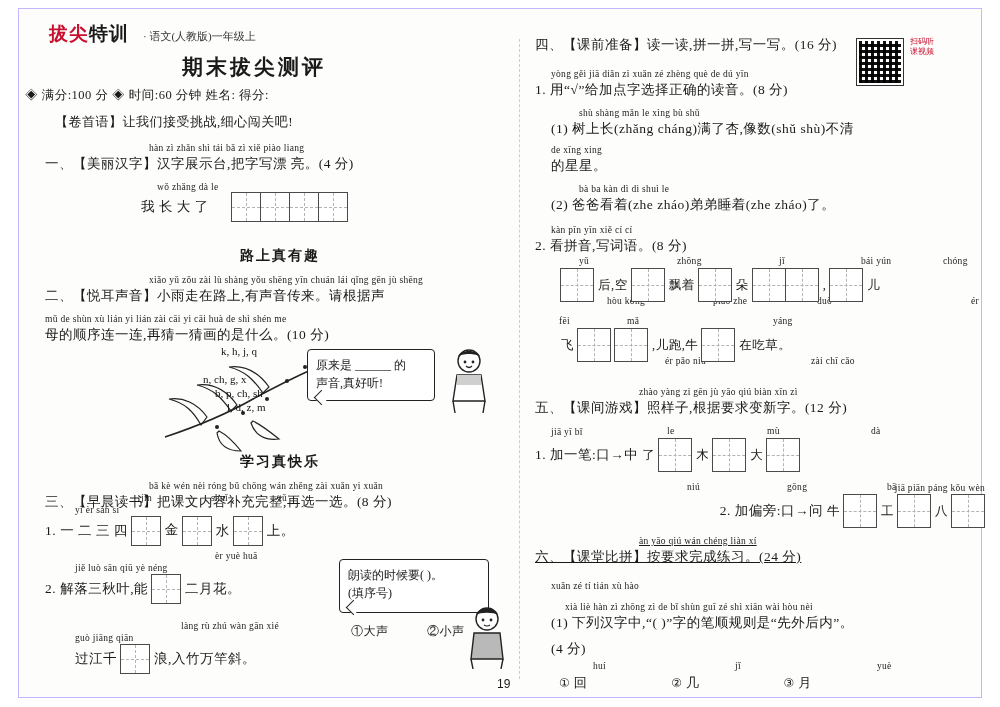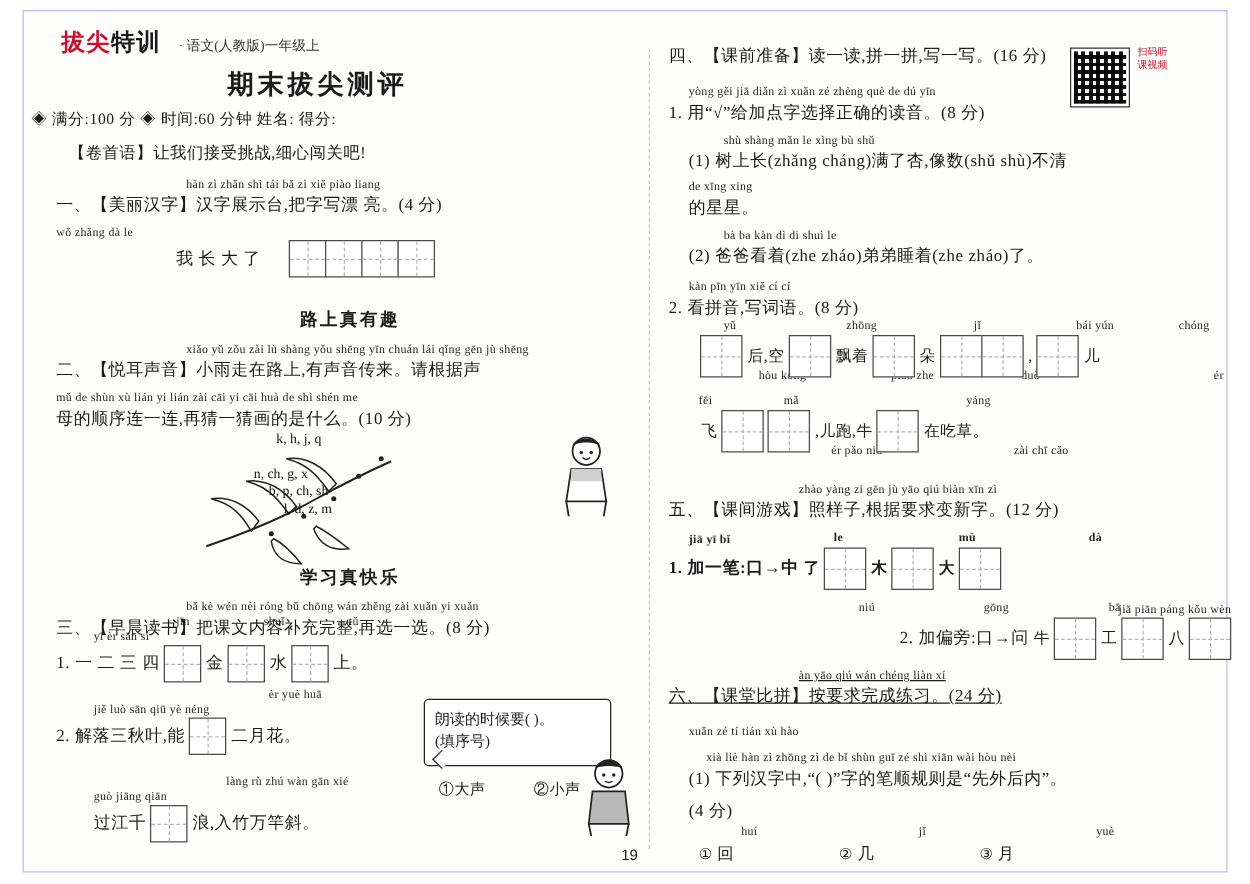--- a/index.html
+++ b/index.html
@@ -168,21 +168,21 @@
     <div class="meta">◈ 满分:100 分   ◈ 时间:60 分钟        姓名:                     得分:</div>
     <div class="foreword">【卷首语】让我们接受挑战,细心闯关吧!</div>
 
     <div class="vdivider"></div>
 
     <div class="col col-left">
 
       <div class="blk" style="top:108px;">
         <div class="py" style="margin-left:104px;">hàn zì zhǎn shì tái      bǎ zì xiě piào liang</div>
         <div class="ln">一、【美丽汉字】汉字展示台,把字写漂 亮。(4 分)</div>
-        <div class="py" style="margin-top:8px;">wǒ zhǎng dà le</div>
+        <div class="py" style="margin-left:112px;margin-top:8px;">wǒ zhǎng dà le</div>
         <div style="margin-left:96px;margin-top:-1px;">
           <span class="ln" style="display:inline-block;width:86px;vertical-align:middle;">我 长 大 了</span>
           <span class="grid">
             <span class="cell"></span><span class="cell"></span><span class="cell"></span><span class="cell"></span>
           </span>
         </div>
       </div>
 
       <div class="blk" style="top:212px;">
         <div class="center sub-title">路上真有趣</div>
@@ -205,20 +205,24 @@
           <circle cx="132" cy="40" r="2" fill="#222"></circle>
           <circle cx="112" cy="58" r="2" fill="#222"></circle>
           <circle cx="88" cy="72" r="2" fill="#222"></circle>
           <circle cx="62" cy="86" r="2" fill="#222"></circle>
         </svg>
         <div class="branch" style="left:176px;top:10px;">k, h, j, q</div>
         <div class="branch" style="left:158px;top:38px;">n, ch, g, x</div>
         <div class="branch" style="left:170px;top:52px;">b, p, ch, sh</div>
         <div class="branch" style="left:182px;top:66px;">l, d, z, m</div>
 
+        <div class="bubble" style="left:262px;top:14px;width:128px;height:52px;">
+          <div>原来是 ______ 的</div>
+          <div>声音,真好听!</div>
+        </div>
 
         <svg width="56" height="70" style="position:absolute;left:398px;top:10px;">
           <circle cx="26" cy="16" r="11" fill="#fff" stroke="#222" stroke-width="1.4"></circle>
           <path d="M15 12 C16 4, 36 4, 37 12 C34 8, 18 8, 15 12 Z" fill="#222"></path>
           <circle cx="22" cy="17" r="1.4" fill="#222"></circle>
           <circle cx="30" cy="17" r="1.4" fill="#222"></circle>
           <path d="M23 21 q3 3 6 0" stroke="#222" fill="none" stroke-width="1.2"></path>
           <path d="M14 30 L38 30 L42 56 L10 56 Z" fill="#fff" stroke="#222" stroke-width="1.4"></path>
           <path d="M14 30 L38 30 L38 40 L14 40 Z" fill="#cfcfcf" stroke="none"></path>
           <path d="M10 56 L12 68 M42 56 L40 68" stroke="#222" stroke-width="1.4"></path>
@@ -344,21 +348,21 @@
           <span class="py" style="position:absolute;left:250px;top:28px;">zài chī cǎo</span>
           <span class="ln" style="font-size:12.5px;">在吃草。</span>
         </div>
       </div>
 
       <div class="rblk" style="top:352px;">
         <div class="py" style="margin-left:104px;">zhào yàng zi    gēn jù yāo qiú biàn xīn zì</div>
         <div class="ln">五、【课间游戏】照样子,根据要求变新字。(12 分)</div>
       </div>
 
-      <div class="rblk" style="top:392px;font-weight:bold;">
+      <div class="rblk" style="top:392px;">
         <div class="py" style="margin-left:16px;">jiā yī bǐ</div>
         <div style="position:relative;white-space:nowrap;">
           <span class="ln">1. 加一笔:口→中</span>
           <span class="py" style="position:absolute;left:132px;top:-12px;">le</span>
           <span class="ln" style="font-size:12.5px;">了</span>
           <span class="cell big"></span>
           <span class="py" style="position:absolute;left:232px;top:-12px;">mù</span>
           <span class="ln" style="font-size:12.5px;">木</span>
           <span class="cell big"></span>
           <span class="py" style="position:absolute;left:336px;top:-12px;">dà</span>

